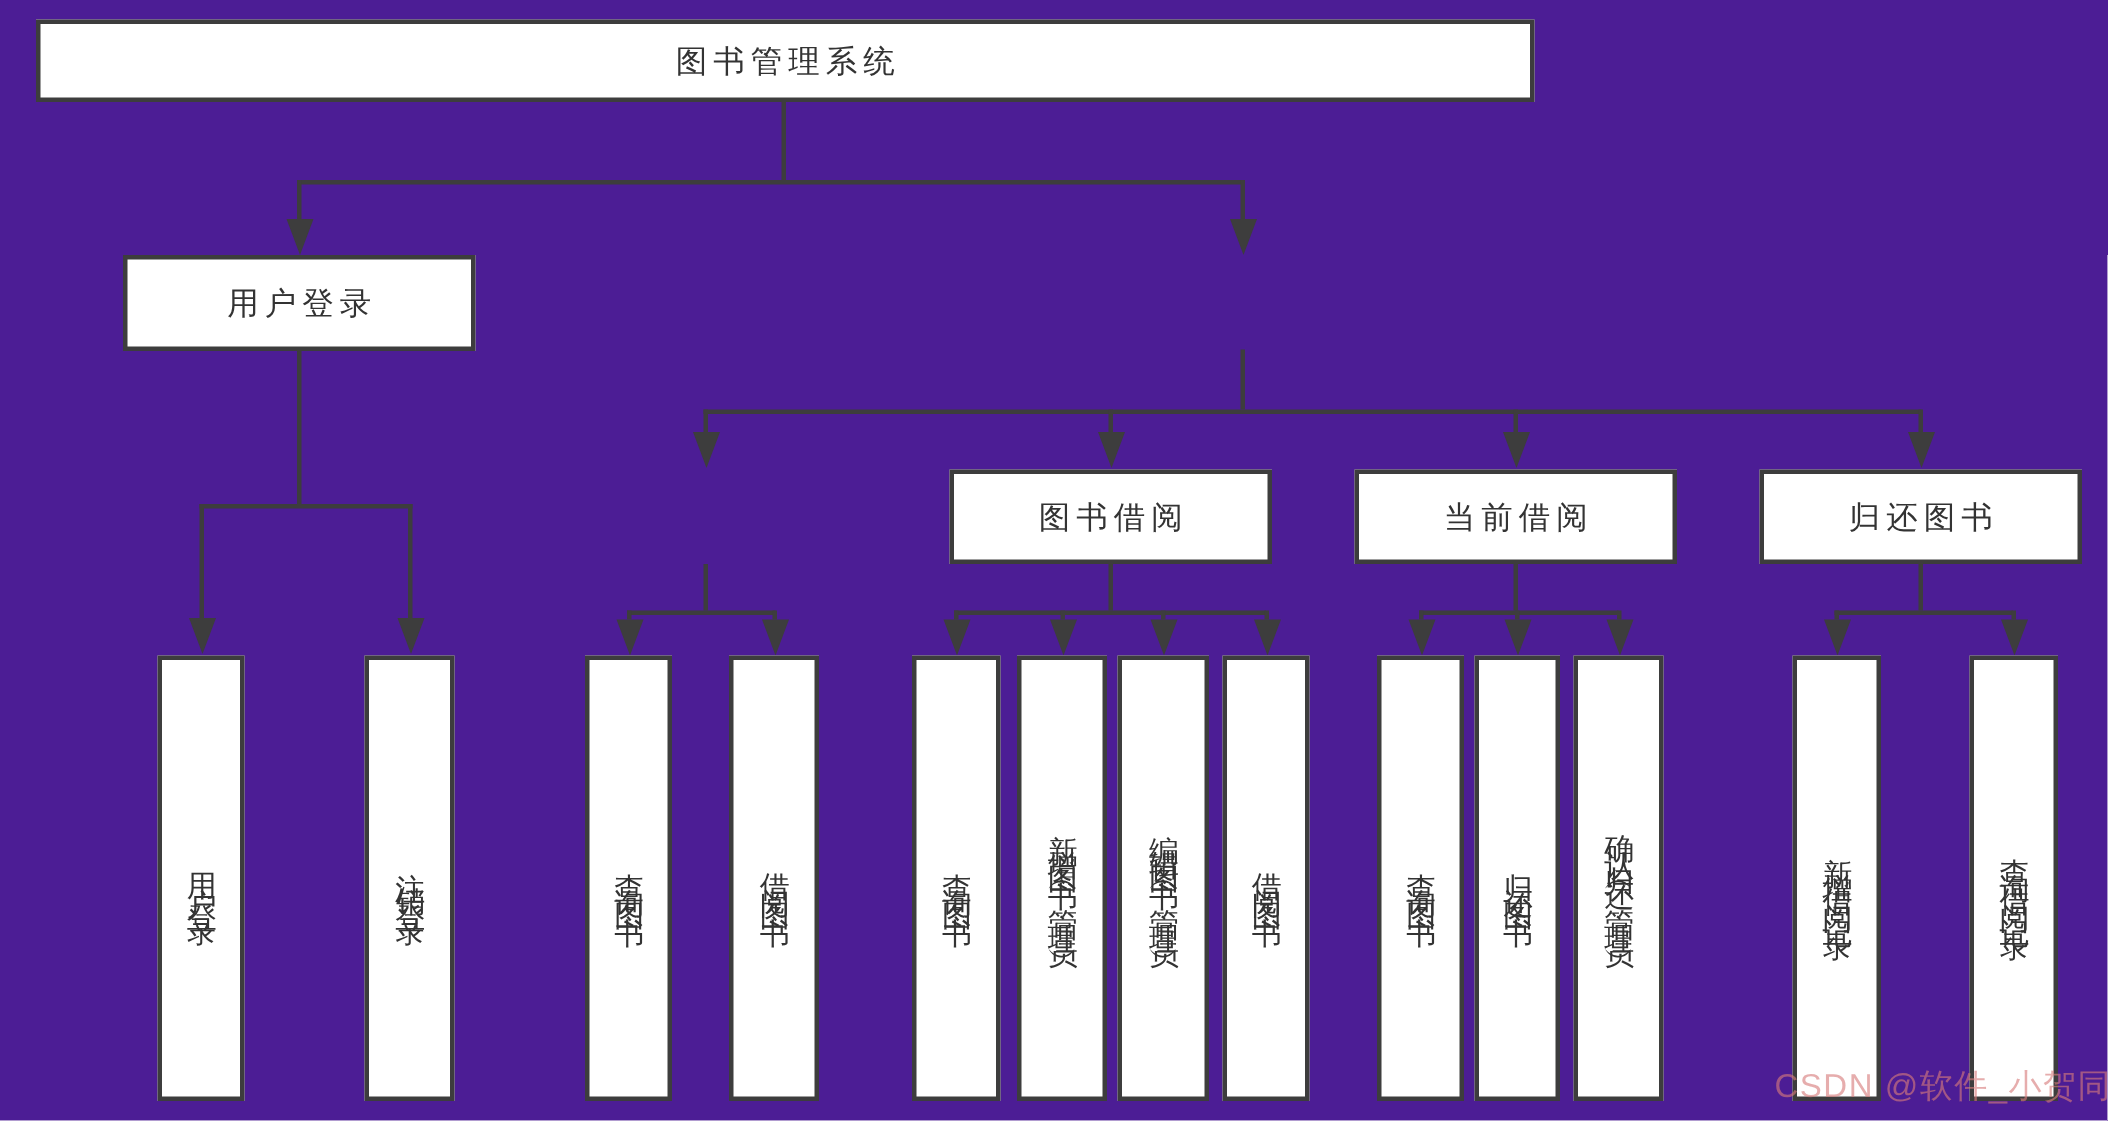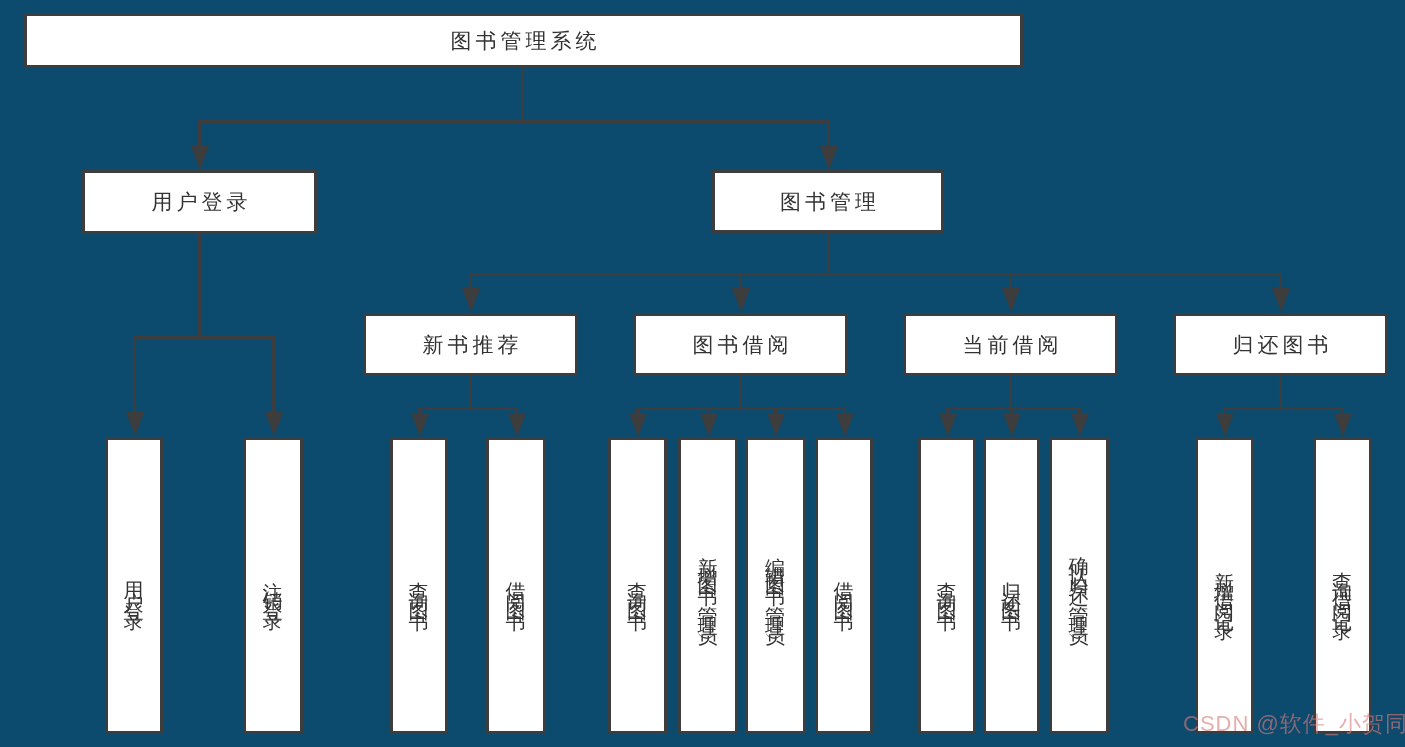--- a/index.html
+++ b/index.html
@@ -1,17 +1,17 @@
 <!DOCTYPE html>
 <html><head>
 <meta charset="utf-8">
 <style>
   html,body{margin:0;padding:0;background:#ffffff;}
   .canvas{
-    position:relative;width:1405px;height:747px;background:#0c4a6e;
+    position:relative;width:1405px;height:747px;background:#4c1d95;
     font-family:"Liberation Sans","DejaVu Sans",sans-serif;color:#333333;overflow:hidden;
   }
   .box{
     position:absolute;border:3px solid #3d3d3d;background:#ffffff;
     box-sizing:border-box;display:flex;align-items:center;justify-content:center;
   }
   .hlabel{font-size:21px;letter-spacing:4px;color:#333333;white-space:nowrap;text-indent:4px;}
   .vtext{
     writing-mode:vertical-rl;text-orientation:mixed;
     font-size:20px;line-height:1;letter-spacing:10px;color:#333333;white-space:nowrap;
@@ -38,39 +38,33 @@
   </div>
 
   <div class="line" style="left:521px;top:68px;width:3px;height:52px"></div>
   <div class="line" style="left:198px;top:120px;width:632px;height:3px"></div>
   <div class="arrow" style="left:198px;top:120px;height:26px"></div>
   <div class="arrow" style="left:827px;top:120px;height:26px"></div>
 
   <div class="box" style="left:82px;top:170px;width:235px;height:64px">
     <span class="hlabel">用户登录</span>
   </div>
-  <div class="box" style="left:712px;top:170px;width:232px;height:63px">
-    <span class="hlabel">图书管理</span>
-  </div>
 
   <div class="line" style="left:198px;top:234px;width:3px;height:102px"></div>
   <div class="line" style="left:133px;top:336px;width:142px;height:3px"></div>
   <div class="arrow" style="left:133px;top:336px;height:76px"></div>
   <div class="arrow" style="left:272px;top:336px;height:76px"></div>
 
   <div class="line" style="left:827px;top:233px;width:3px;height:40px"></div>
   <div class="line" style="left:469px;top:273px;width:812px;height:3px"></div>
   <div class="arrow" style="left:469px;top:273px;height:15px"></div>
   <div class="arrow" style="left:739px;top:273px;height:15px"></div>
   <div class="arrow" style="left:1009px;top:273px;height:15px"></div>
   <div class="arrow" style="left:1279px;top:273px;height:15px"></div>
 
-  <div class="box" style="left:363px;top:313px;width:215px;height:63px">
-    <span class="hlabel">新书推荐</span>
-  </div>
   <div class="box" style="left:903px;top:313px;width:215px;height:63px">
     <span class="hlabel">当前借阅</span>
   </div>
   <div class="box" style="left:633px;top:313px;width:215px;height:63px">
     <span class="hlabel">图书借阅</span>
   </div>
   <div class="box" style="left:1173px;top:313px;width:215px;height:63px">
     <span class="hlabel">归还图书</span>
   </div>
 

